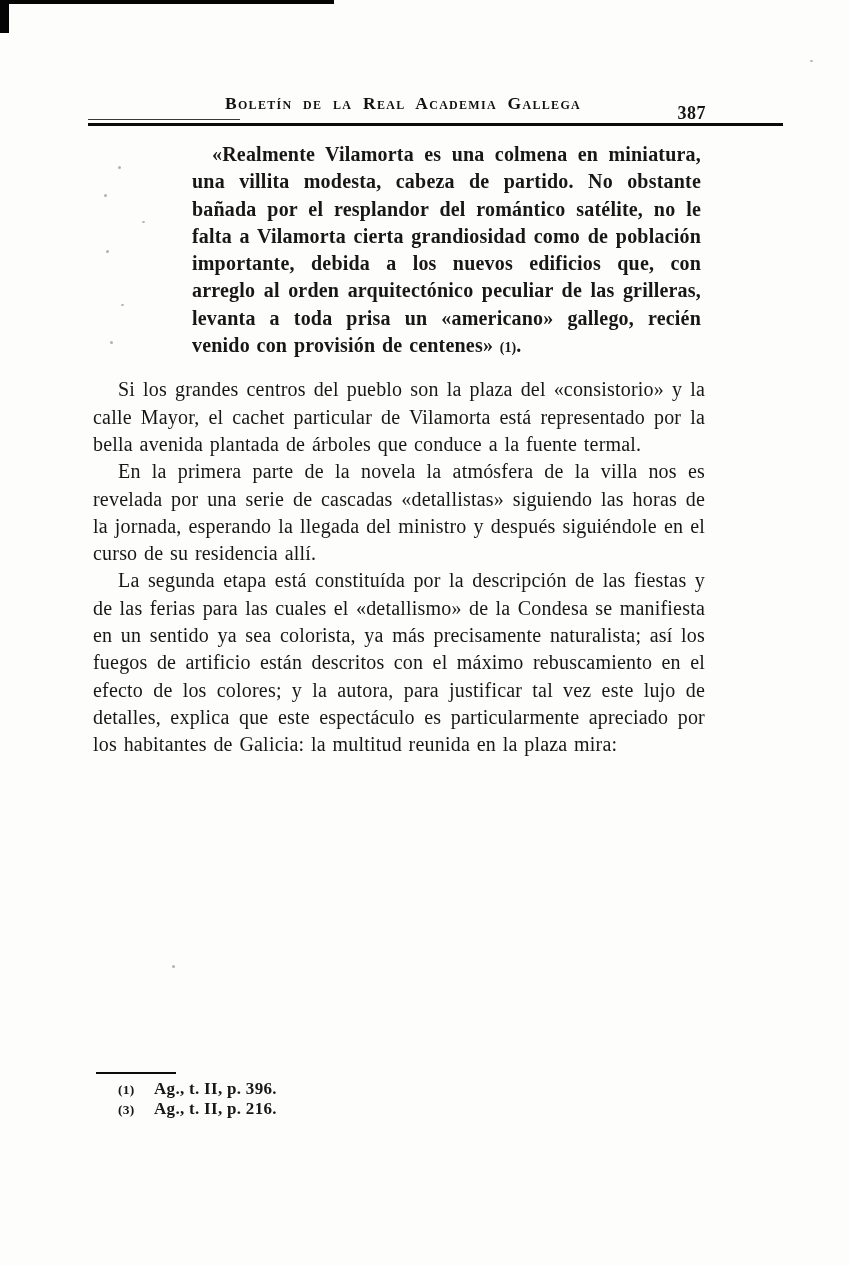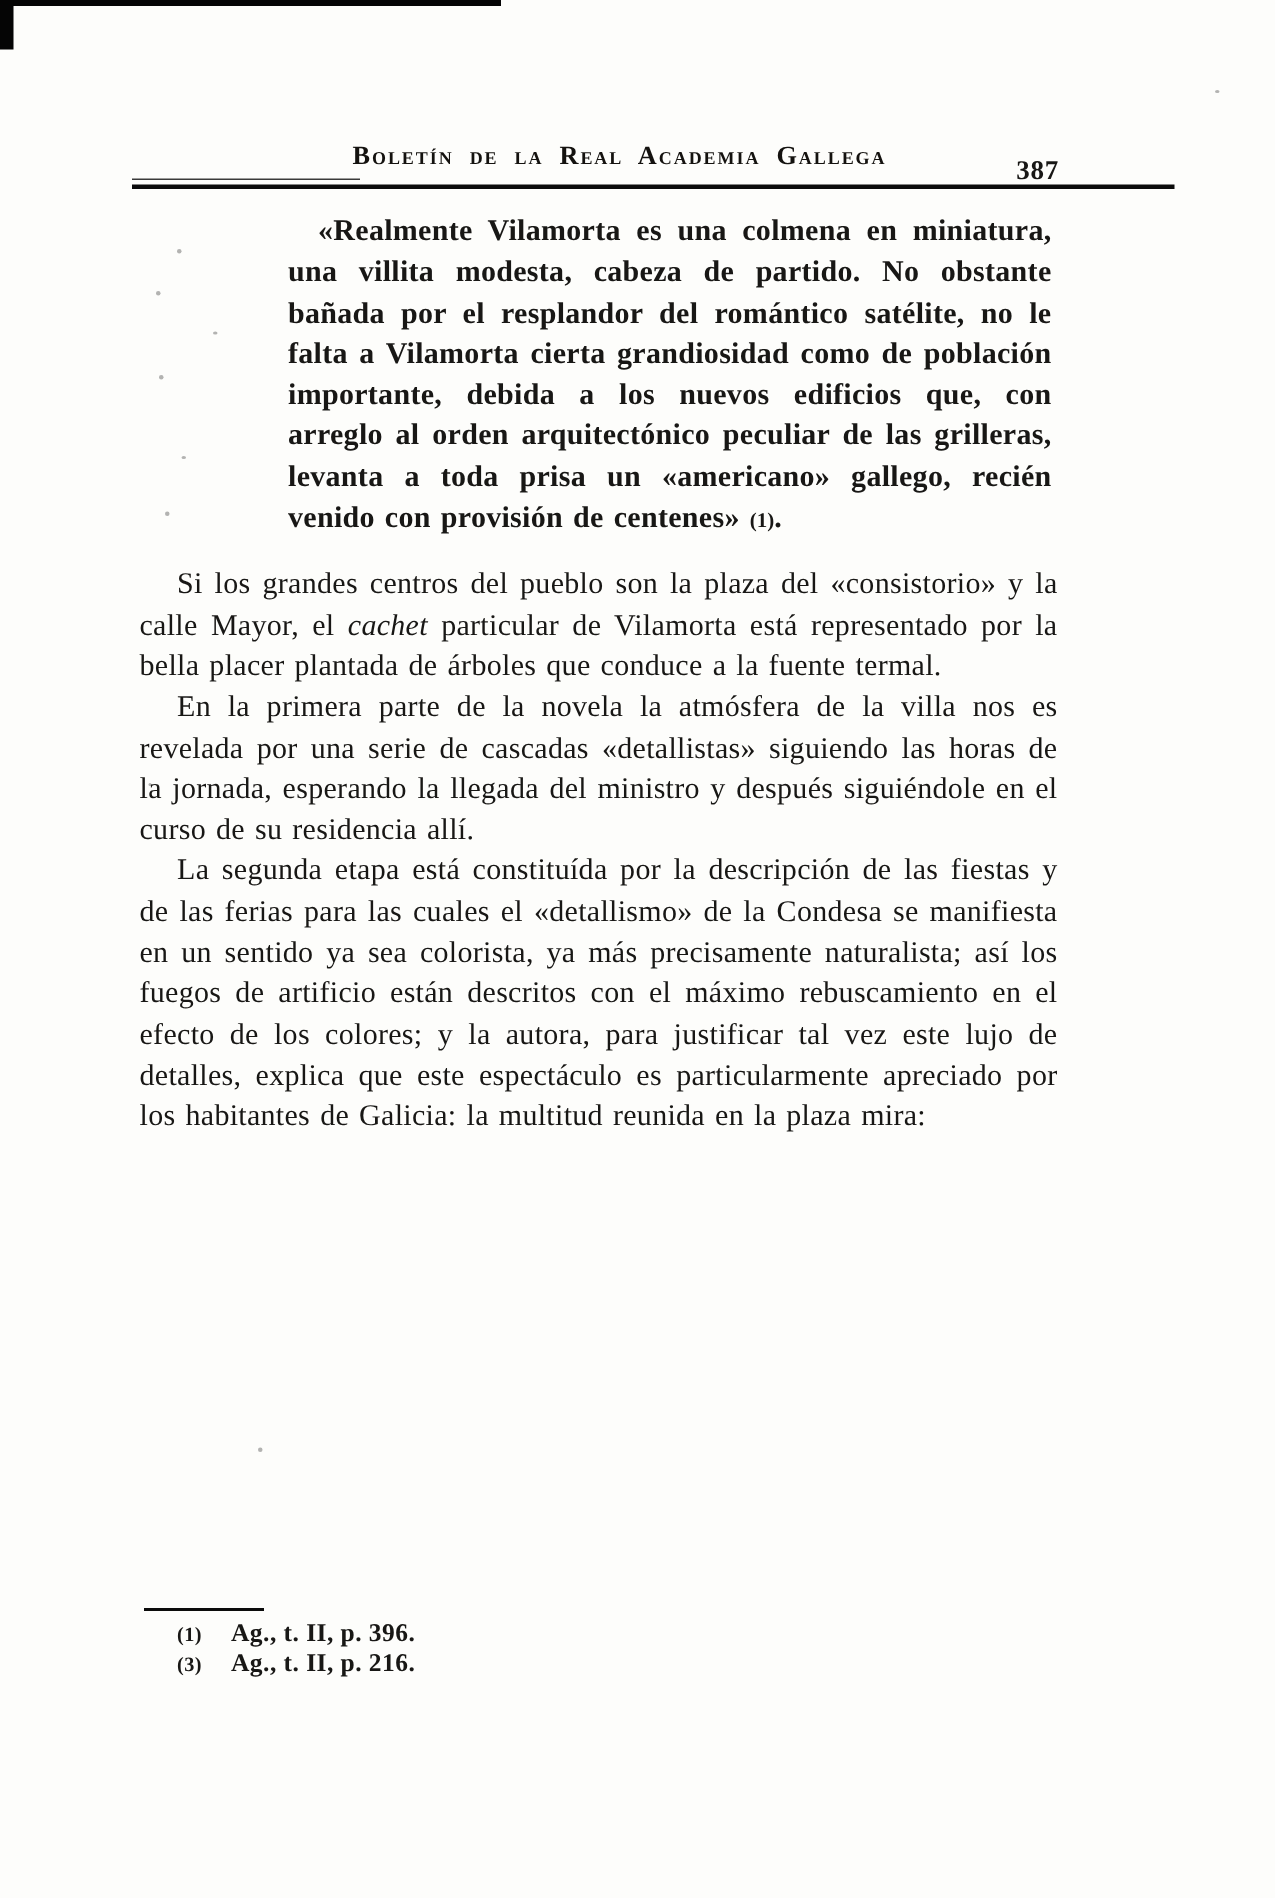--- a/index.html
+++ b/index.html
@@ -26,21 +26,21 @@
   }
   .artifact-corner-bar {
     position: absolute; left: 0; top: 0; width: 9px; height: 33px;
     background: #050505;
   }
   .speck {
     position: absolute; background: rgba(40,40,40,0.35); border-radius: 50%;
   }
 
   
-  .running-header { position: absolute; top: 93px; left: 107px; width: 612px; }
+  .running-header { position: absolute; top: 93px; left: 97px; width: 612px; }
   .journal-title {
     display: block; text-align: center;
     font-variant: small-caps;
     font-weight: bold;
     font-size: 17.5px;
     letter-spacing: 1.3px;
     word-spacing: 5px;
     color: #14120f;
   }
   .page-number {
@@ -73,21 +73,21 @@
     text-indent: 20px;
     font-weight: bold;
   }
   .blockquote-2 {
     margin-left: 120px; width: 521px;
     text-indent: 6px;
     margin-top: 16px;
   }
   .after-quote { margin-top: 15px; }
   .fn-ref { font-size: 14px; letter-spacing: 0; }
-  .it { font-style: italic; }
+  .it { }
 
   
   .footnote-area { position: absolute; left: 93px; top: 1072px; width: 612px; }
   .footnote-rule { width: 80px; height: 2px; background: #0b0b0b; margin-left: 3px; }
   .footnote-list { margin-top: 6px; padding-left: 25px; font-size: 17px; line-height: 18.8px; font-weight: 600; letter-spacing: 0.3px; }
   .footnote-item { white-space: nowrap; }
   .footnote-marker { display: inline-block; width: 36px; font-size: 13.5px; font-weight: 600; }
 </style>
 </head>
 <body>
@@ -110,21 +110,21 @@
     <span class="journal-title">Boletín de la Real Academia Gallega</span>
   </div>
   <div class="page-number">387</div>
   <div class="header-rule-thin"></div>
   <div class="header-rule"></div>
 
   <div class="content">
 
     <p class="blockquote-1"><span>«Realmente Vilamorta es una colmena en miniatura, una villita modesta, cabeza de partido. No obstante bañada por el resplandor del romántico satélite, no le falta a Vilamorta cierta grandiosidad como de población importante, debida a los nuevos edificios que, con arreglo al orden arquitectónico peculiar de las grilleras, levanta a toda prisa un «americano» gallego, recién venido con provisión de centenes» </span><span class="fn-ref">(1)</span><span>.</span></p>
 
-    <p class="body-par after-quote"><span>Si los grandes centros del pueblo son la plaza del «consistorio» y la calle Mayor, el </span><span class="it">cachet</span><span> particular de Vilamorta está representado por la bella placer plantada de árboles que conduce a la fuente termal.</span></p>
+    <p class="body-par after-quote"><span>Si los grandes centros del pueblo son la plaza del «consistorio» y la calle Mayor, el </span><span class="it">cachet</span><span> particular de Vilamorta está representado por la bella avenida plantada de árboles que conduce a la fuente termal.</span></p>
 
 
     <p class="body-par"><span>En la primera parte de la novela la atmósfera de la villa nos es revelada por una serie de cascadas «detallistas» siguiendo las horas de la jornada, esperando la llegada del ministro y después siguiéndole en el curso de su residencia allí.</span></p>
 
     <p class="body-par"><span>La segunda etapa está constituída por la descripción de las fiestas y de las ferias para las cuales el «detallismo» de la Condesa se manifiesta en un sentido ya sea colorista, ya más precisamente naturalista; así los fuegos de artificio están descritos con el máximo rebuscamiento en el efecto de los colores; y la autora, para justificar tal vez este lujo de detalles, explica que este espectáculo es particularmente apreciado por los habitantes de Galicia: la multitud reunida en la plaza mira:</span></p>
 
 
   </div>
 
   <div class="footnote-area">

